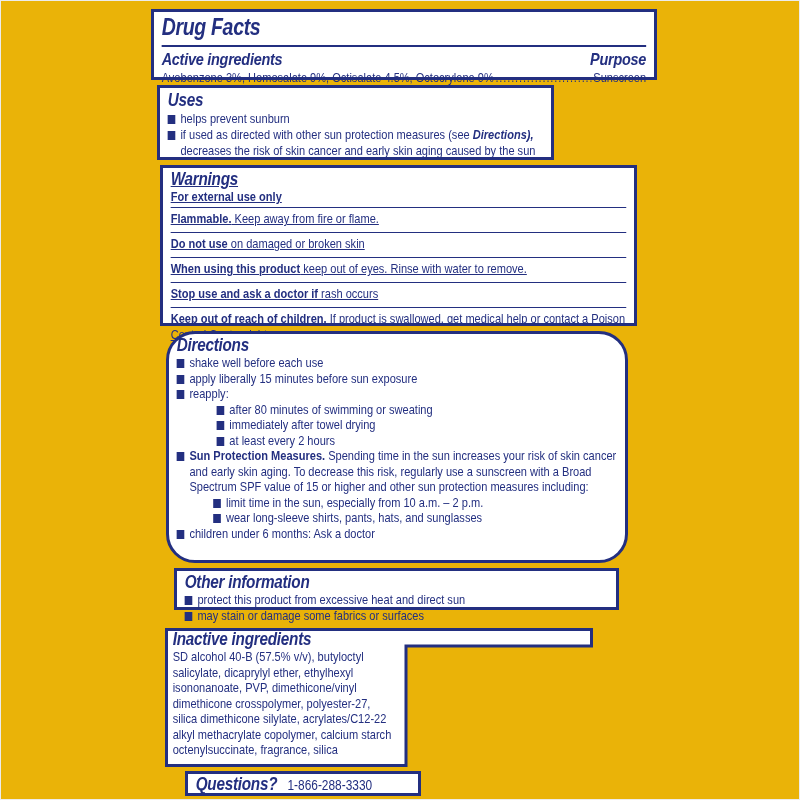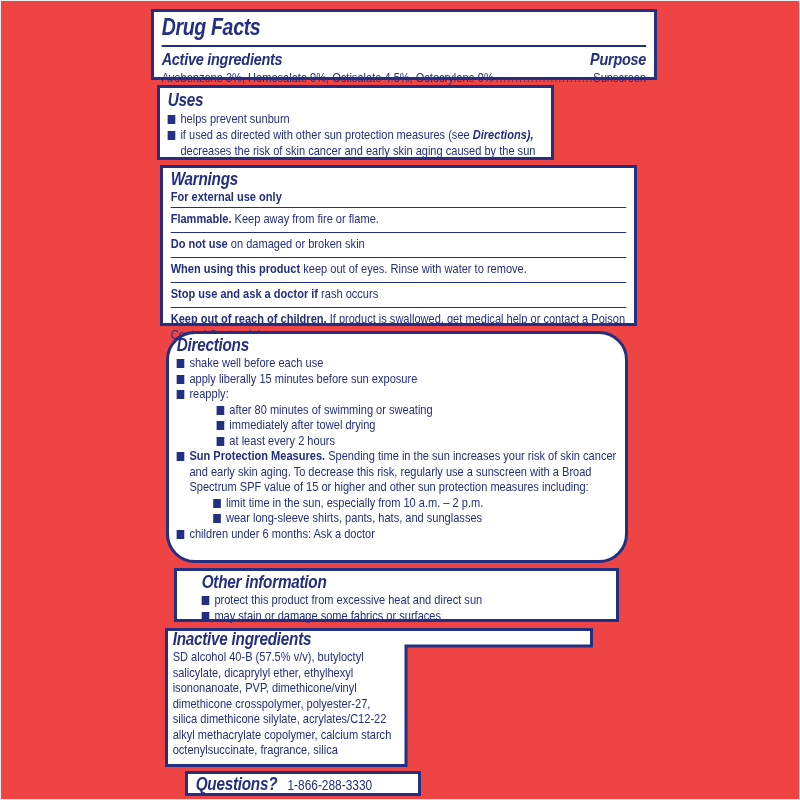--- a/index.html
+++ b/index.html
@@ -1,17 +1,17 @@
 <!DOCTYPE html>
 <html><head>
 <meta charset="utf-8">
 <style>
   html,body{margin:0;padding:0;background:#ffffff;}
   .canvas{
-    position:relative;width:800px;height:800px;background:#ef4444;
+    position:relative;width:800px;height:800px;background:#eab308;
     border:1px solid #ececec;box-sizing:border-box;
     font-family:"Liberation Sans",sans-serif;color:#232f80;
     overflow:hidden;
   }
   .sec{
     position:absolute;box-sizing:border-box;
     border:3px solid #232f80;background:#ffffff;
   }
   .sec.noborder{border:none;background:transparent;}
   
@@ -72,21 +72,21 @@
         <span class="sq"></span>
         <div>helps prevent sunburn</div>
       </div>
       <div class="brow t">
         <span class="sq"></span>
         <div><span>if used as directed with other sun protection measures (see </span><span class="bi">Directions),</span><span> decreases the risk of skin cancer and early skin aging caused by the sun</span></div>
       </div>
     </div>
   </div>
 
-  <div class="sec" style="left:159px;top:164px;width:477px;height:161px;">
+  <div class="sec" style="left:159px;top:164px;width:477px;height:161px;text-decoration:underline;">
     <div class="cnd">
       <div class="h" style="line-height:19px;">Warnings</div>
       <div class="t bld" style="margin-bottom:2px;">For external use only</div>
       <div class="wrow t"><span class="bld">Flammable.</span><span> Keep away from fire or flame.</span></div>
       <div class="wrow t"><span class="bld">Do not use</span><span> on damaged or broken skin</span></div>
       <div class="wrow t"><span class="bld">When using this product</span><span> keep out of eyes. Rinse with water to remove.</span></div>
       <div class="wrow t"><span class="bld">Stop use and ask a doctor if</span><span> rash occurs</span></div>
       <div class="wrow t"><span class="bld">Keep out of reach of children.</span><span> If product is swallowed, get medical help or contact a Poison Control Center right away.</span></div>
     </div>
   </div>
@@ -132,21 +132,21 @@
             </div>
         </div>
       </div>
       <div class="brow t4">
           <span class="sq"></span>
           <div>children under 6 months: Ask a doctor</div>
         </div>
     </div>
   </div>
 
-  <div class="sec" style="left:173px;top:567px;width:445px;height:54px;padding-left:17px;">
+  <div class="sec" style="left:173px;top:567px;width:445px;height:42px;">
     <div class="cnd" style="padding-top:1px;">
       <div class="h" style="line-height:20px;">Other information</div>
       <div class="brow t">
           <span class="sq"></span>
           <div>protect this product from excessive heat and direct sun</div>
         </div>
       <div class="brow t">
           <span class="sq"></span>
           <div>may stain or damage some fabrics or surfaces</div>
         </div>

